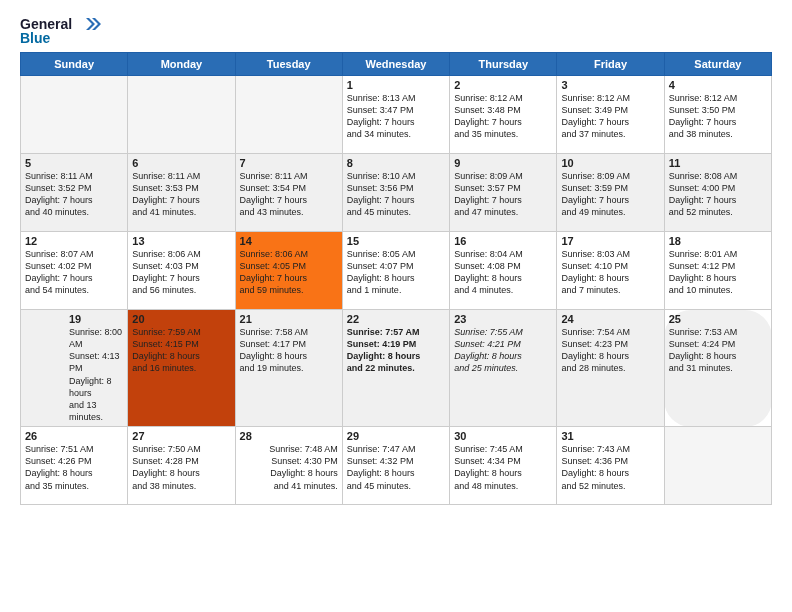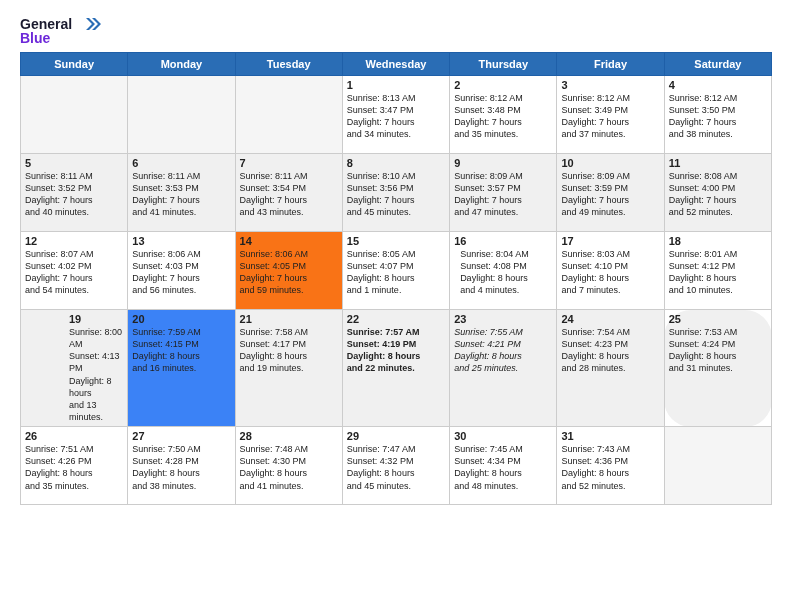--- a/index.html
+++ b/index.html
@@ -88,21 +88,21 @@
 <div class="page">
   <div class="header">
     <div class="logo">
   <div style="display:flex;align-items:center;gap:12px;">
     <span style="font-size:14px;font-weight:bold;color:#1a1a2e;">General</span>
     <svg width="22" height="14" viewBox="0 0 22 14">
       <polygon points="2,1 8,7 2,13 5,13 11,7 5,1" fill="#2a6db5"></polygon>
       <polygon points="8,1 14,7 8,13 11,13 17,7 11,1" fill="#2a6db5"></polygon>
     </svg>
   </div>
-  <div style="font-size:14px;font-weight:bold;color:#6d28d9;margin-top:-2px;">Blue</div>
+  <div style="font-size:14px;font-weight:bold;color:#0369a1;margin-top:-2px;">Blue</div>
 </div>
     <div class="title-block">
       <div class="main-title"></div>
       <div class="subtitle"></div>
     </div>
   </div>
 
   <table class="calendar">
     <thead>
       <tr>
@@ -224,21 +224,21 @@
           </td>
           <td style="background: rgb(255, 255, 255);">
             <span class="day-number">15</span>
             <div class="day-info" style="white-space: pre-line;">Sunrise: 8:05 AM
 Sunset: 4:07 PM
 Daylight: 8 hours
 and 1 minute.</div>
           </td>
           <td style="background: rgb(255, 255, 255);">
             <span class="day-number">16</span>
-            <div class="day-info" style="white-space: pre-line; margin-left: 6px;">Sunrise: 8:04 AM
+            <div class="day-info" style="white-space: pre-line;">Sunrise: 8:04 AM
 Sunset: 4:08 PM
 Daylight: 8 hours
 and 4 minutes.</div>
           </td>
           <td style="background: rgb(255, 255, 255);">
             <span class="day-number">17</span>
             <div class="day-info" style="white-space: pre-line;">Sunrise: 8:03 AM
 Sunset: 4:10 PM
 Daylight: 8 hours
 and 7 minutes.</div>
@@ -252,21 +252,21 @@
           </td>
         </tr>
         <tr>
           <td style="background: rgb(240, 240, 240); padding-left: 48px;">
             <span class="day-number">19</span>
             <div class="day-info" style="white-space: pre-line;">Sunrise: 8:00 AM
 Sunset: 4:13 PM
 Daylight: 8 hours
 and 13 minutes.</div>
           </td>
-          <td style="background: #3b82f6;">
+          <td style="background: #c2410c;">
             <span class="day-number">20</span>
             <div class="day-info" style="white-space: pre-line;">Sunrise: 7:59 AM
 Sunset: 4:15 PM
 Daylight: 8 hours
 and 16 minutes.</div>
           </td>
           <td style="background: rgb(240, 240, 240);">
             <span class="day-number">21</span>
             <div class="day-info" style="white-space: pre-line;">Sunrise: 7:58 AM
 Sunset: 4:17 PM
@@ -312,21 +312,21 @@
           </td>
           <td style="background: rgb(255, 255, 255);">
             <span class="day-number">27</span>
             <div class="day-info" style="white-space: pre-line;">Sunrise: 7:50 AM
 Sunset: 4:28 PM
 Daylight: 8 hours
 and 38 minutes.</div>
           </td>
           <td style="background: rgb(255, 255, 255);">
             <span class="day-number">28</span>
-            <div class="day-info" style="white-space: pre-line;">Sunrise: 7:48 AM
+            <div class="day-info" style="white-space: pre-line; text-align: right;">Sunrise: 7:48 AM
 Sunset: 4:30 PM
 Daylight: 8 hours
 and 41 minutes.</div>
           </td>
           <td style="background: rgb(255, 255, 255);">
             <span class="day-number">29</span>
             <div class="day-info" style="white-space: pre-line;">Sunrise: 7:47 AM
 Sunset: 4:32 PM
 Daylight: 8 hours
 and 45 minutes.</div>

